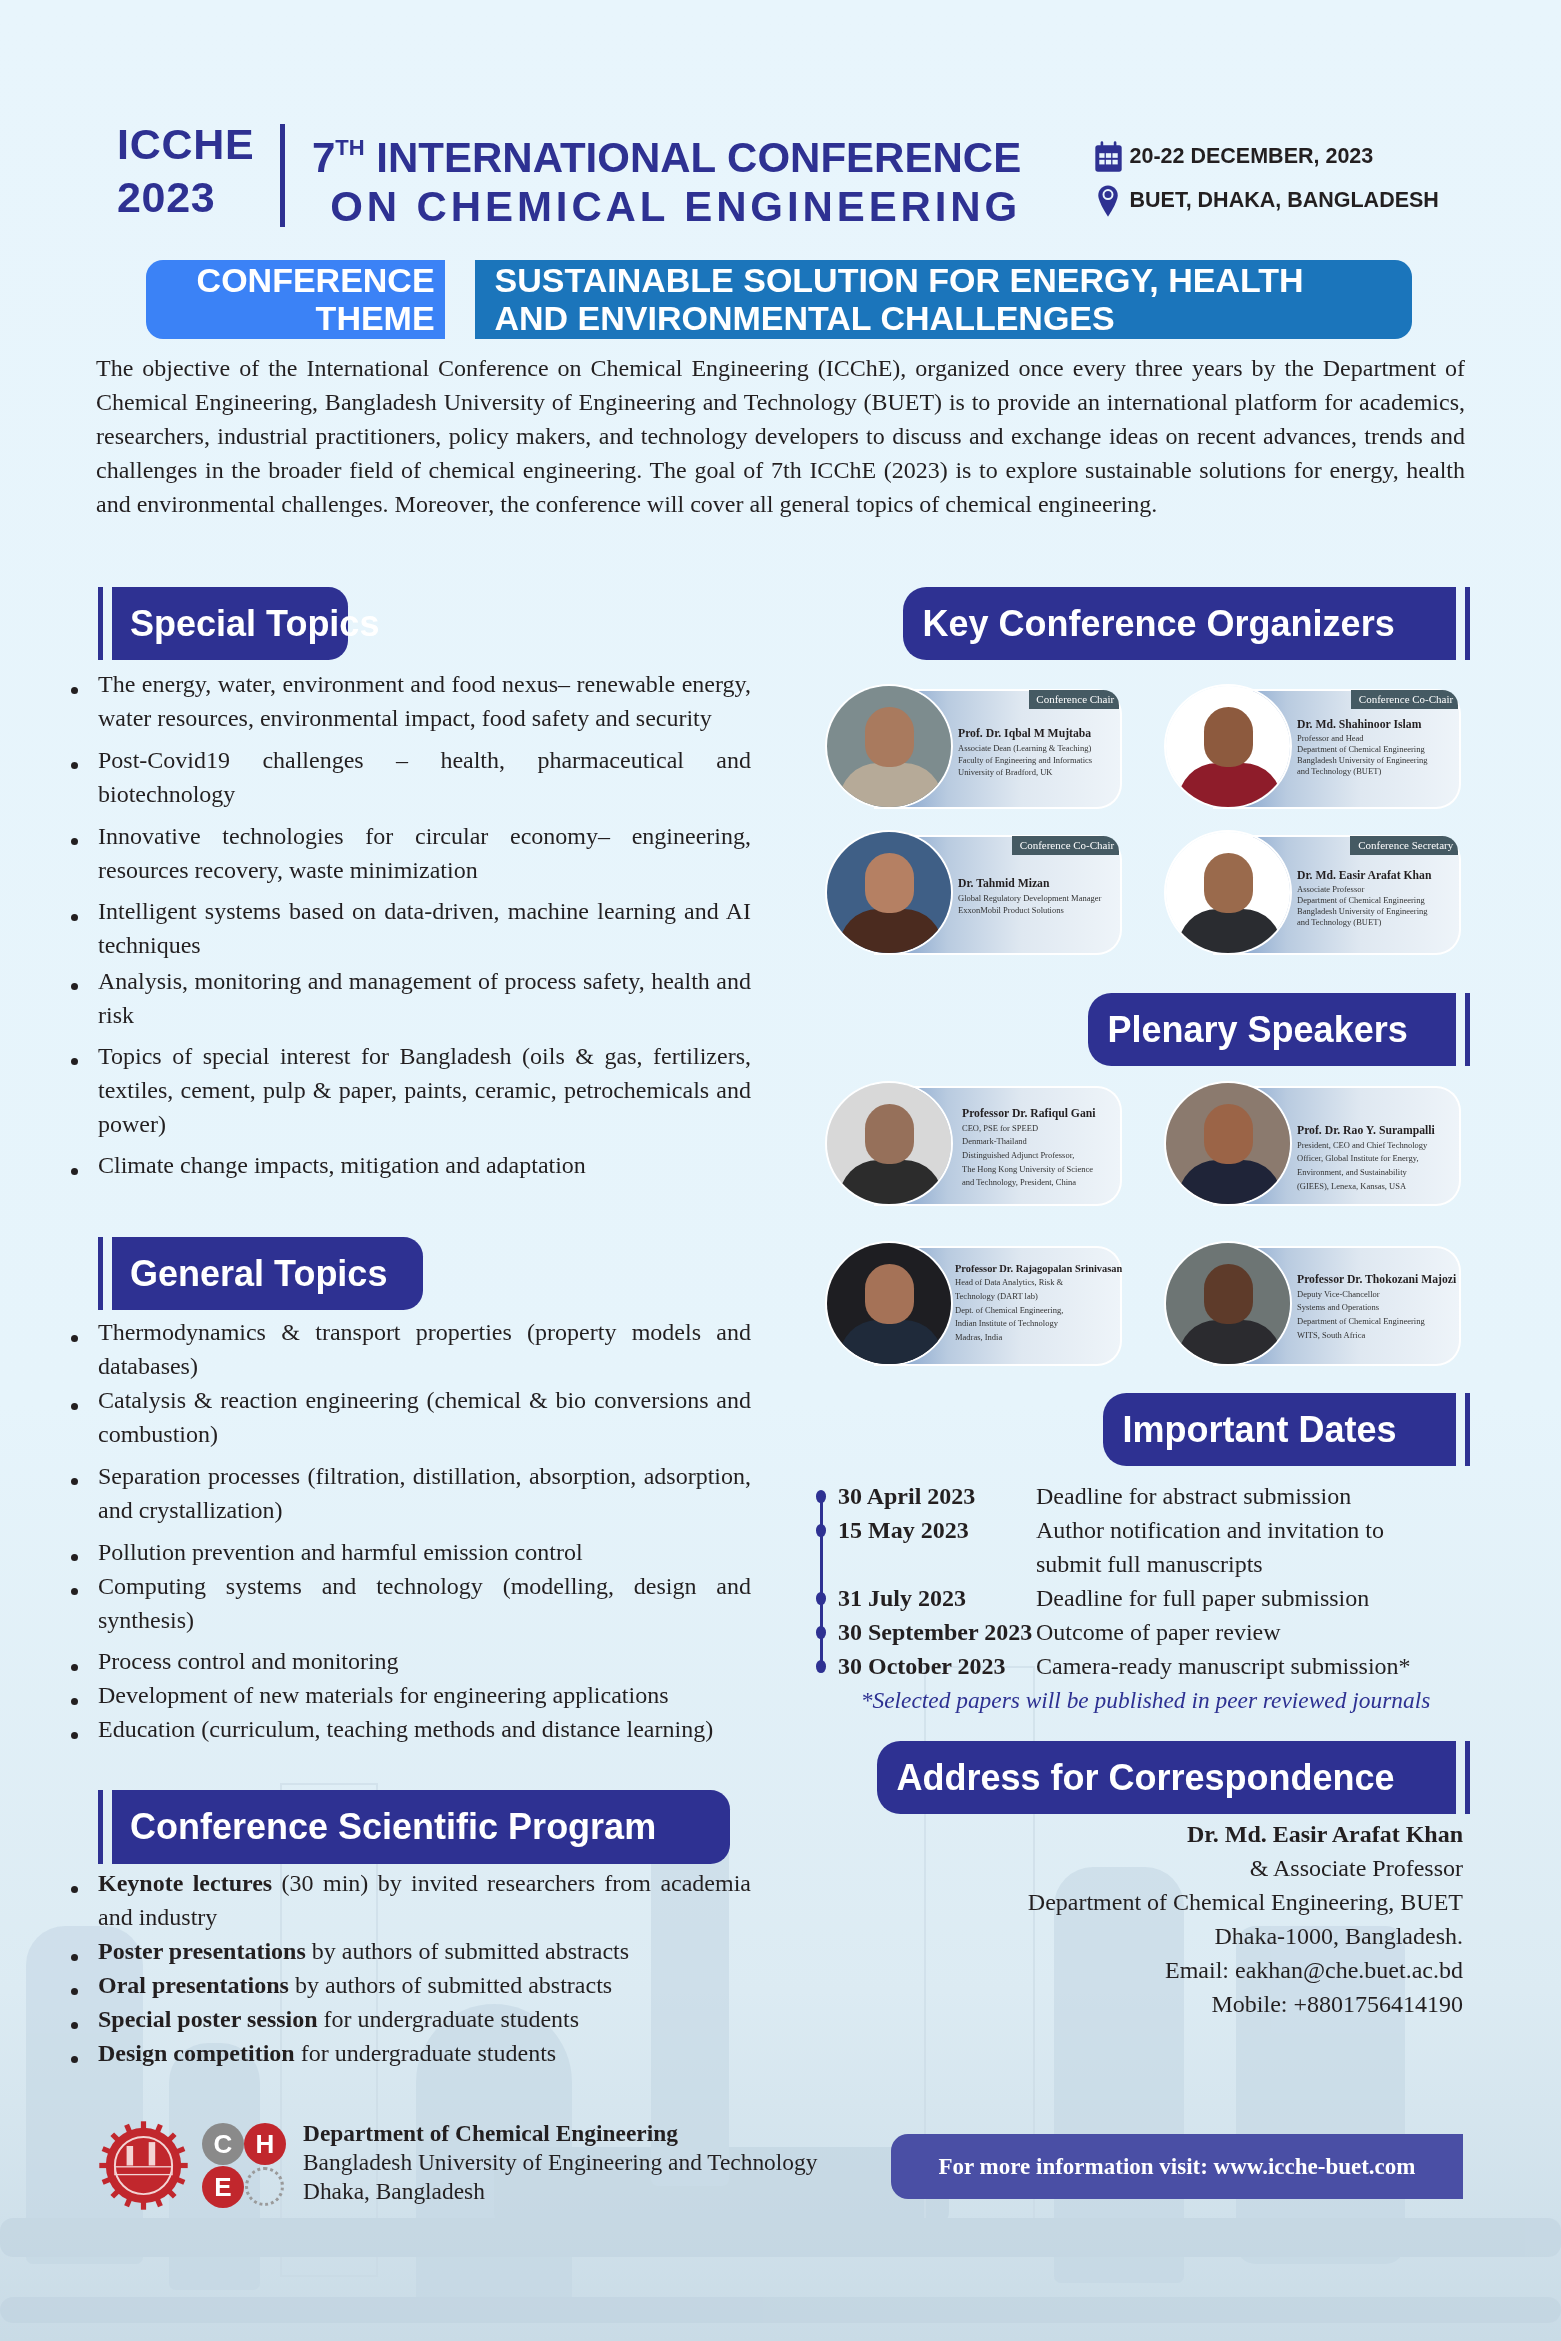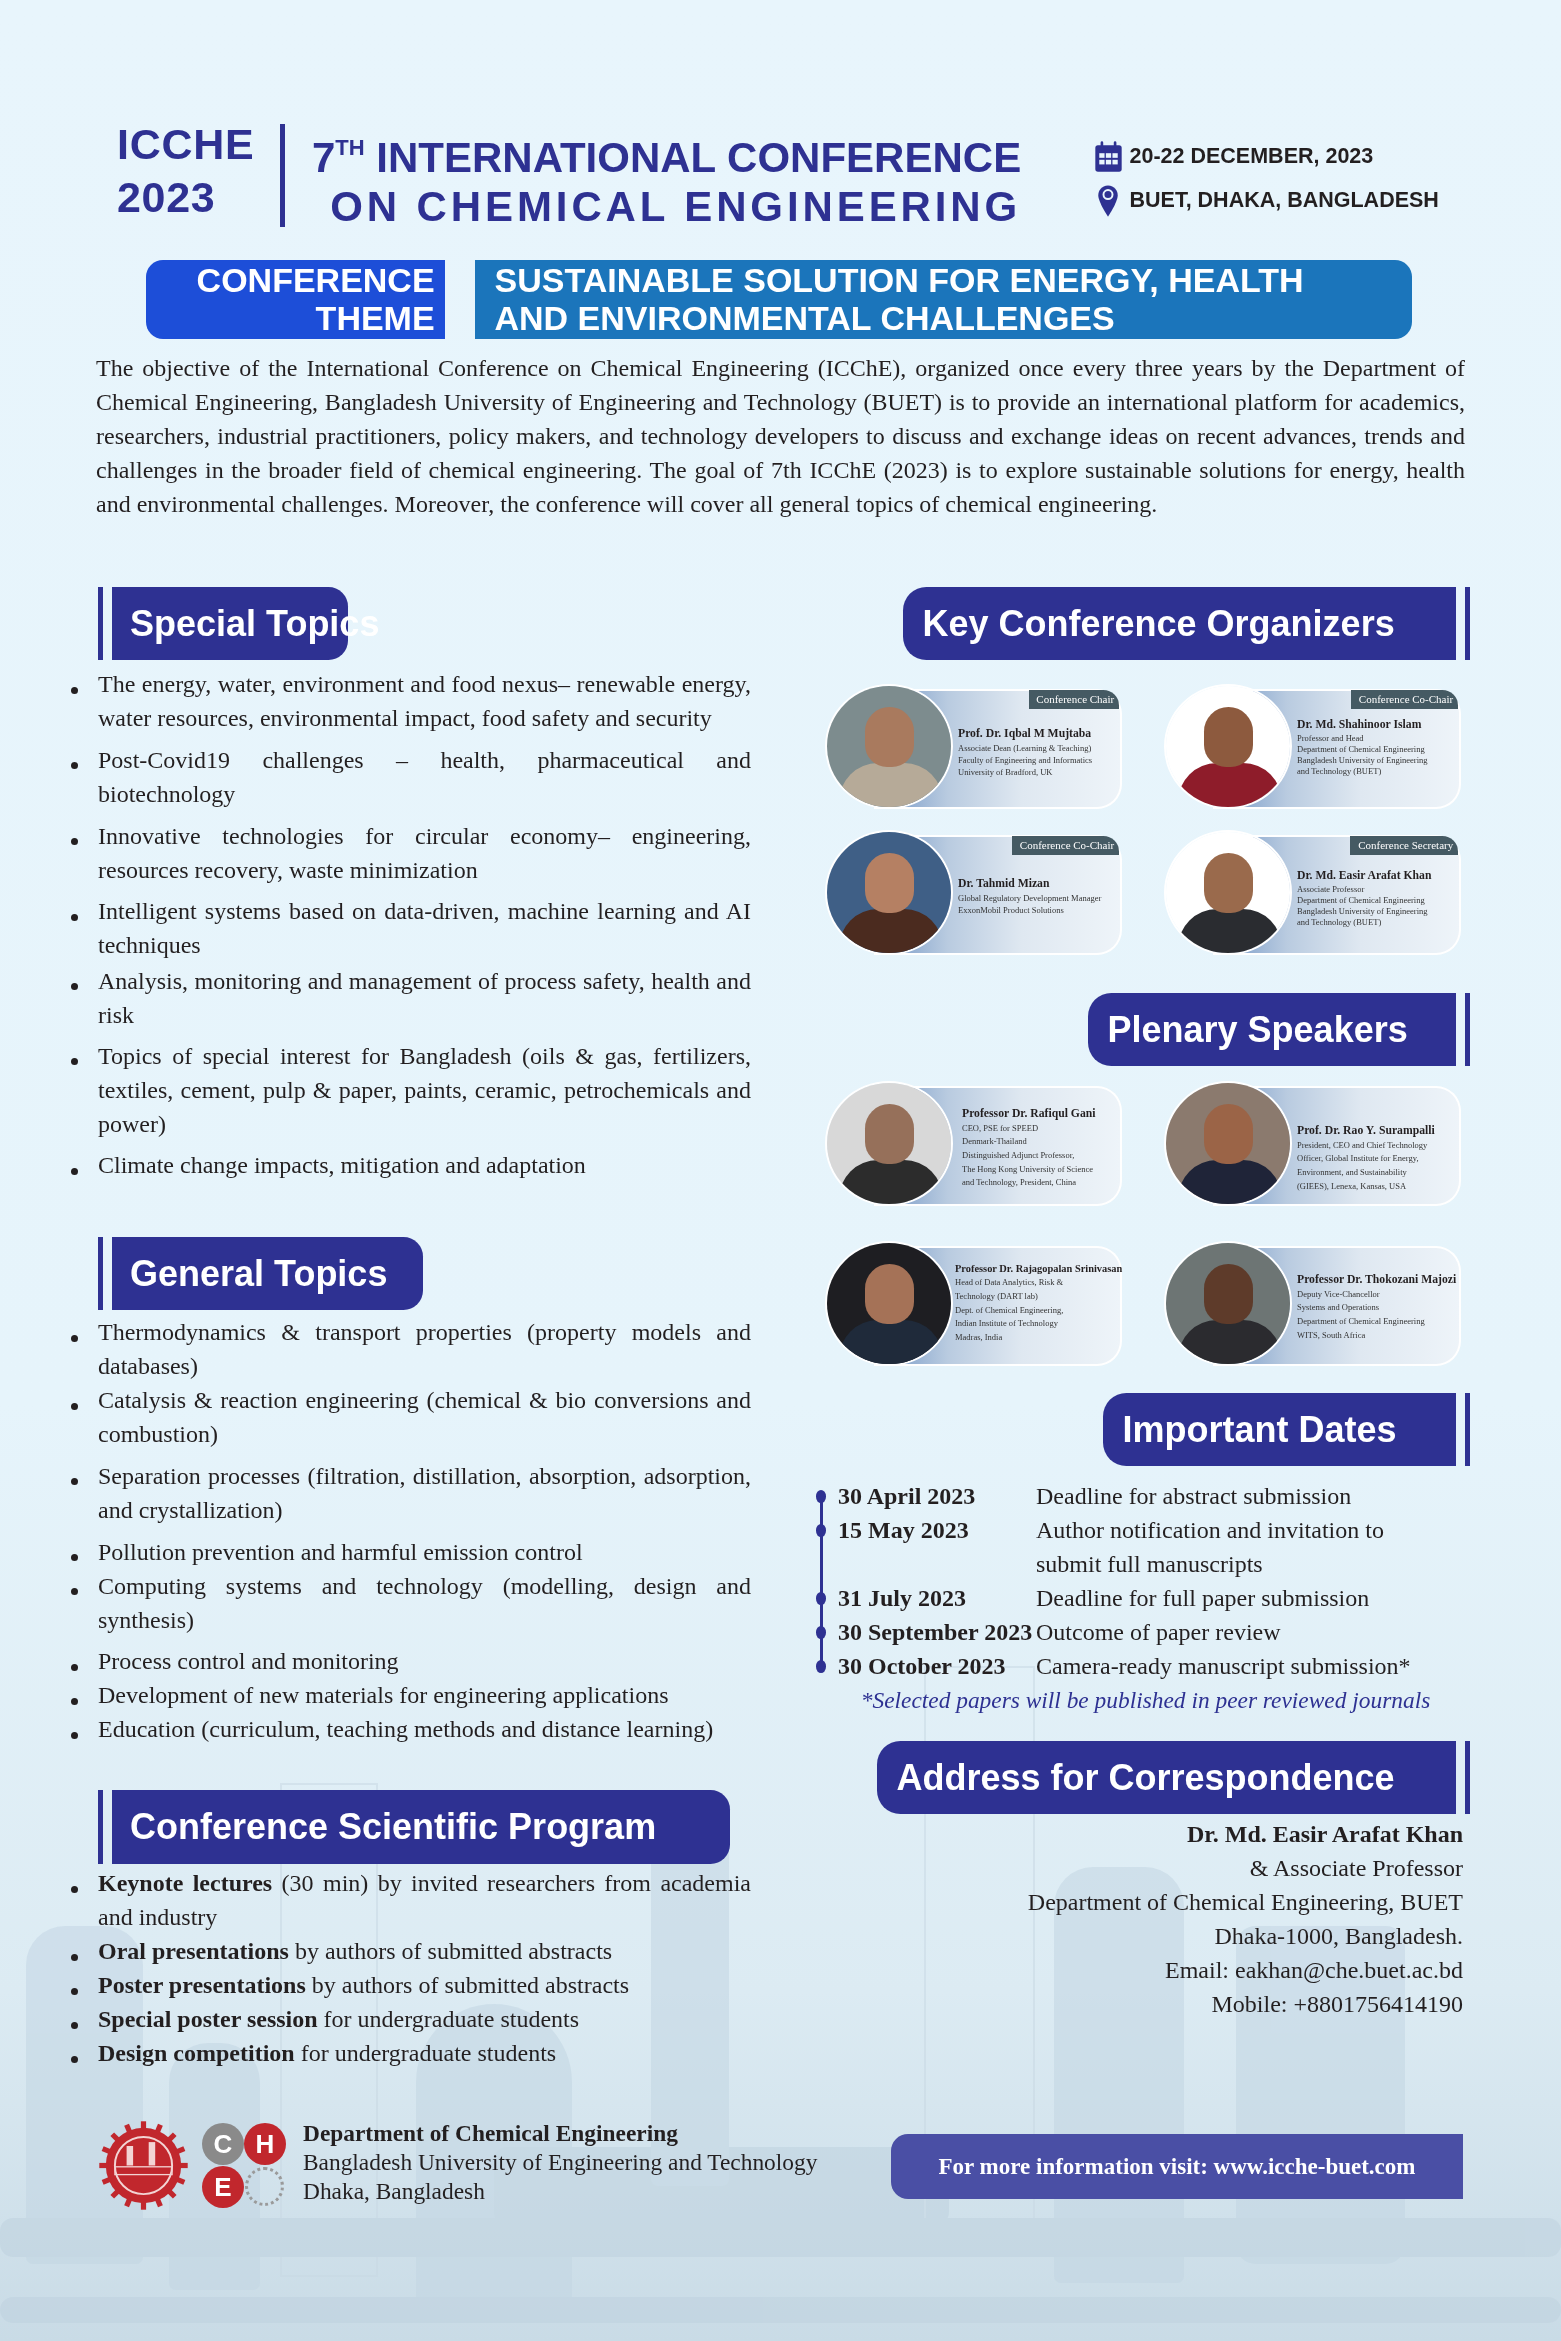--- a/index.html
+++ b/index.html
@@ -27,21 +27,21 @@
   .title div { font-family: "Liberation Sans", sans-serif; font-weight: 700; font-size: 42px; color: #2e3192; line-height: 49px; white-space: nowrap; }
   .title sup { font-size: 22px; vertical-align: 17px; }
   .title .l2 { letter-spacing: 3.9px; }
   .meta { position: absolute; left: 976px; top: 26px; }
   .meta-row { display: flex; align-items: center; height: 39px; margin-bottom: 5.2px; }
   .meta-row .icon { width: 30px; height: 33px; margin-right: 6.5px; display: flex; align-items: center; justify-content: center; }
   .meta-row span.txt { font-family: "Liberation Sans", sans-serif; font-weight: 700; font-size: 21.5px; color: #231f20; white-space: nowrap; }
 
   
   .theme { position: absolute; top: 260px; left: 146px; width: 1265px; height: 79px; }
-  .theme-left { position: absolute; left: 0; top: 0; width: 299px; height: 79px; background: #1d4ed8; border-radius: 17px 0 0 17px; text-align: right; padding-right: 10.4px; padding-top: 1.3px; }
+  .theme-left { position: absolute; left: 0; top: 0; width: 299px; height: 79px; background: #3b82f6; border-radius: 17px 0 0 17px; text-align: right; padding-right: 10.4px; padding-top: 1.3px; }
   .theme-left div { font-family: "Liberation Sans", sans-serif; font-weight: 700; font-size: 34px; color: #fff; line-height: 38px; }
   .theme-right { position: absolute; left: 329px; top: 0; width: 937px; height: 79px; background: #1b75bb; border-radius: 0 17px 17px 0; padding-left: 19.5px; padding-top: 1.3px; }
   .theme-right div { font-family: "Liberation Sans", sans-serif; font-weight: 700; font-size: 34px; color: #fff; line-height: 38px; white-space: nowrap; }
 
   
   .intro { position: absolute; top: 351px; left: 96px; width: 1369px; font-size: 24px; line-height: 34px; text-align: justify; color: #231f20; }
 
   
   .sec-head { position: absolute; height: 73px; background: #2e3192; color: #fff; font-family: "Liberation Sans", sans-serif; font-size: 36px; font-weight: 600; display: flex; align-items: center; white-space: nowrap; }
   .sec-head.left { border-radius: 0 19.5px 19.5px 0; padding-left: 18px; }
@@ -181,22 +181,22 @@
   <li>Pollution prevention and harmful emission control</li>
   <li style="margin-bottom:7.8px;">Computing systems and technology (modelling, design and synthesis)</li>
   <li>Process control and monitoring</li>
   <li>Development of new materials for engineering applications</li>
   <li>Education (curriculum, teaching methods and distance learning)</li>
 </ul>
 
 <div class="sec-head left" style="left:112px; top:1790px; width:618px; height:74px;">Conference Scientific Program</div>
 <ul class="blist" style="top:1866px;">
   <li><b>Keynote lectures</b><span> (30 min) by invited researchers from academia and industry</span></li>
+  <li><b>Poster presentations</b><span> by authors of submitted abstracts</span></li>
   <li><b>Oral presentations</b><span> by authors of submitted abstracts</span></li>
-  <li><b>Poster presentations</b><span> by authors of submitted abstracts</span></li>
   <li><b>Special poster session</b><span> for undergraduate students</span></li>
   <li><b>Design competition</b><span> for undergraduate students</span></li>
 </ul>
 
 <div class="sec-head right" style="left:903px; top:587px; width:553px;">Key Conference Organizers</div>
 
 <div class="card" style="left:825px; top:684px;">
   <div class="panel"></div>
   <div class="photo">
       <div class="bgp" style="background:#7d8c8e;"></div>

